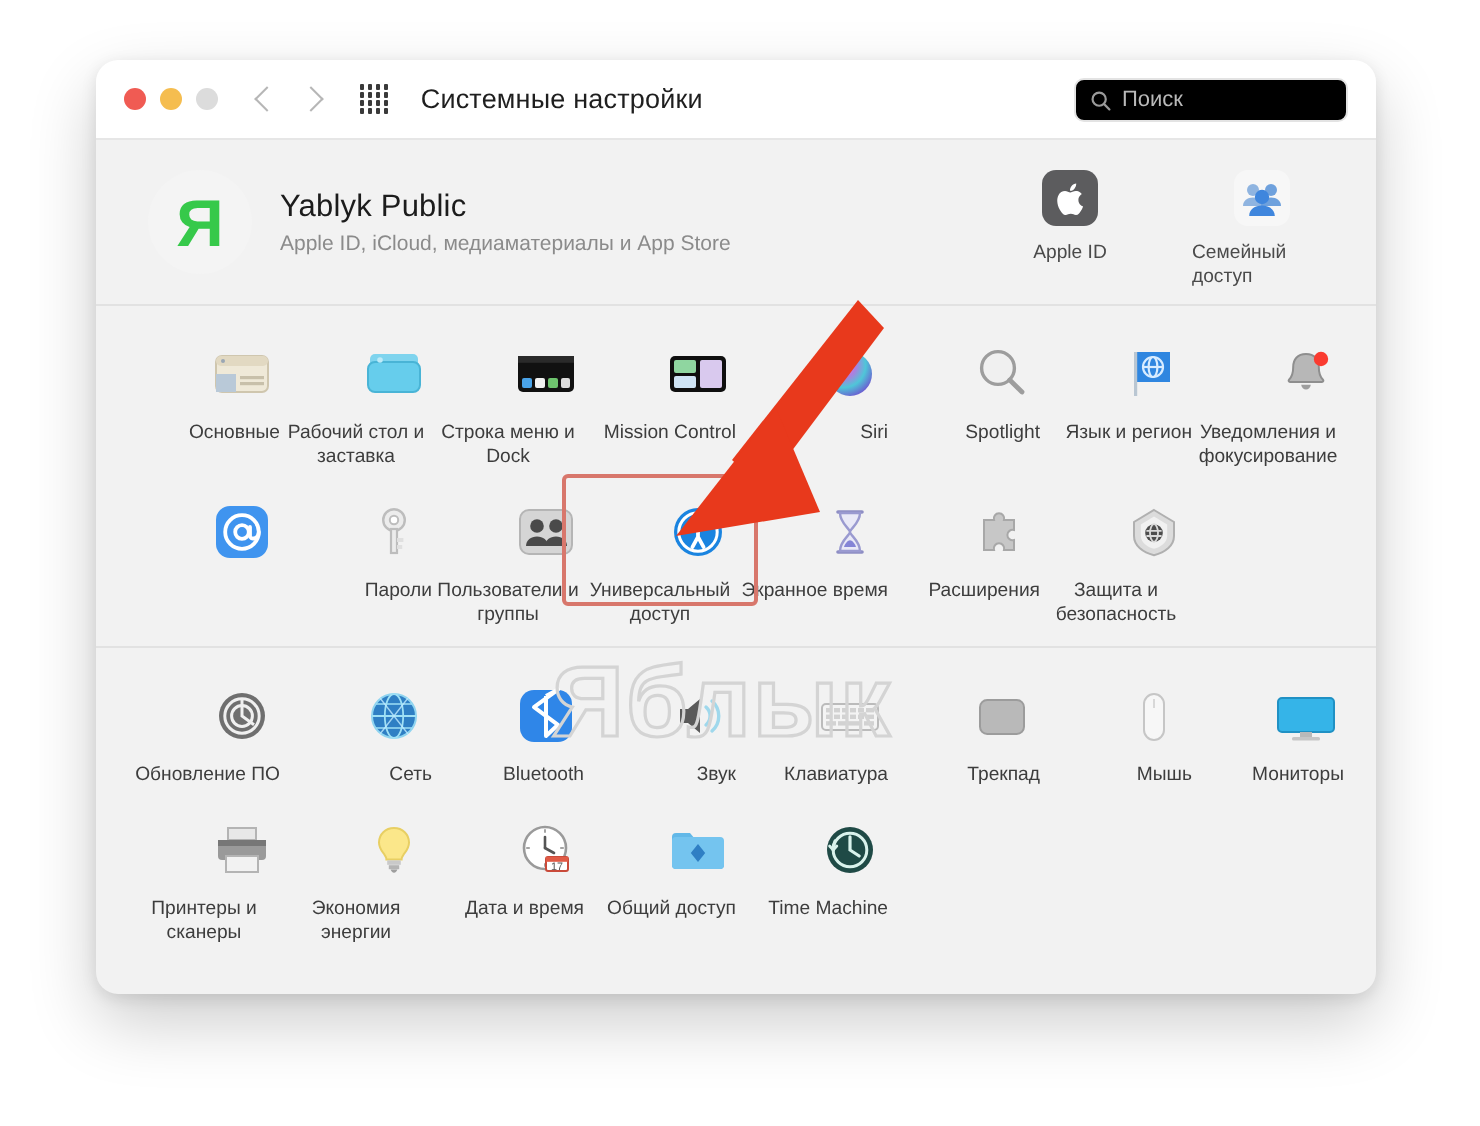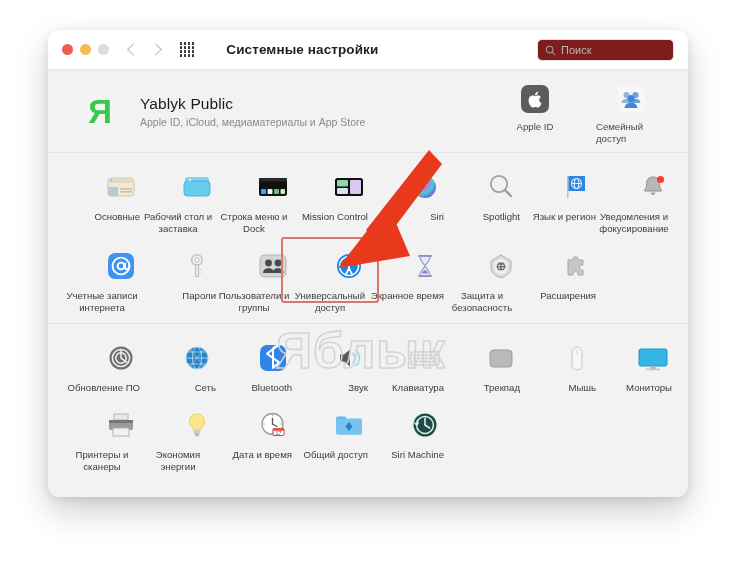--- a/index.html
+++ b/index.html
@@ -33,25 +33,25 @@
 
   .navarrows { display: flex; gap: 13px; margin-left: 20px; align-items: center; }
   .chev { width: 9px; height: 9px; border-top: 1.6px solid #b6b6b6; border-right: 1.6px solid #b6b6b6; }
   .chev-l { transform: rotate(-135deg); }
   .chev-r { transform: rotate(45deg); }
 
   .gridicon { margin-left: 20px; display: grid; grid-template-columns: repeat(4, 2.4px);
               grid-template-rows: repeat(4, 2.4px); gap: 1.6px; }
   .gridicon i { background: #3a3a3a; border-radius: .5px; display: block; width: 2.4px; height: 2.4px; }
 
-  .wintitle { margin-left: 32px; font-size: 13.5px; font-weight: 700; color: #1f1f1f; letter-spacing: .1px; }
+  .wintitle { margin-left: 16px; font-size: 13.5px; font-weight: 400; color: #1f1f1f; letter-spacing: .1px; }
 
   .searchbox {
     position: absolute; right: 14px; top: 9px; width: 137px; height: 22px;
-    border: 1px solid #e3e3e3; border-radius: 5px; background: #7f1d1d;
+    border: 1px solid #e3e3e3; border-radius: 5px; background: #000000;
     display: flex; align-items: center; padding: 0 7px; gap: 5px;
   }
   .searchbox svg { flex: 0 0 auto; }
   .searchbox span { font-size: 11px; color: #b9b9b9; }
 
   
   .account { position: relative; height: 82px; display: flex; align-items: center; padding: 0 26px; }
   .avatar {
     width: 52px; height: 52px; border-radius: 50%;
     background: #f4f4f4; display: flex; align-items: center; justify-content: center;
@@ -289,21 +289,20 @@
 
         <div class="cell">
           <div class="ic">
             <svg width="34" height="34" viewBox="0 0 34 34">
               <rect x="4" y="4" width="26" height="26" rx="7" fill="#3f94ef"></rect>
               <circle cx="17" cy="17" r="8.4" fill="none" stroke="#fff" stroke-width="1.9"></circle>
               <circle cx="17" cy="17" r="3.4" fill="none" stroke="#fff" stroke-width="1.9"></circle>
               <path d="M21 14.5v4.6c0 1.9 4.4 1.6 4.4-2.1" fill="none" stroke="#fff" stroke-width="1.9" stroke-linecap="round"></path>
             </svg>
           </div>
-          <div class="lbl">Учетные записи интернета</div>
         </div>
 
         <div class="cell">
           <div class="ic">
             <svg width="34" height="34" viewBox="0 0 34 34">
               <circle cx="17" cy="11" r="5.4" fill="#ececec" stroke="#bdbdbd" stroke-width="1.2"></circle>
               <circle cx="17" cy="11" r="2.1" fill="#fff" stroke="#bdbdbd" stroke-width="1"></circle>
               <rect x="15.5" y="15.5" width="3" height="12" fill="#ececec" stroke="#bdbdbd" stroke-width="1.1"></rect>
               <rect x="18.5" y="20" width="3.2" height="2" fill="#e0e0e0"></rect>
               <rect x="18.5" y="23.5" width="2.6" height="2" fill="#e0e0e0"></rect>
@@ -344,37 +343,37 @@
               <path d="M12 7.5c0 5 5 8 5 9.5s-5 4.5-5 9.5h10c0-5-5-8-5-9.5s5-4.5 5-9.5z" fill="#e9e9f7" stroke="#9a9ad0" stroke-width="1.2"></path>
               <path d="M14 24.5c.6-2 2-3.4 3-3.4s2.4 1.4 3 3.4z" fill="#8484d6"></path>
             </svg>
           </div>
           <div class="lbl">Экранное время</div>
         </div>
 
         <div class="cell">
           <div class="ic">
             <svg width="34" height="34" viewBox="0 0 34 34">
+              <path d="M8 11h5a2.6 2.6 0 1 1 5 0h5v5a2.6 2.6 0 1 0 0 5v5h-5a2.6 2.6 0 1 0-5 0H8z" fill="#c7c7c7" stroke="#a8a8a8" stroke-width="1"></path>
+            </svg>
+          </div>
+          <div class="lbl">Расширения</div>
+        </div>
+
+        <div class="cell">
+          <div class="ic">
+            <svg width="34" height="34" viewBox="0 0 34 34">
               <path d="M17 6l10 6v7c0 5-4.5 8.2-10 9.6C11.5 27.2 7 24 7 19v-7z" fill="#dcdcdc" stroke="#b0b0b0" stroke-width="1"></path>
               <path d="M17 9.2l6.6 4v5.5c0 3.4-3 5.7-6.6 6.7-3.6-1-6.6-3.3-6.6-6.7v-5.5z" fill="#f1f1f1"></path>
               <circle cx="17" cy="17.5" r="4.4" fill="#4d4d4d"></circle>
               <path d="M13.2 16.4h7.6M13.2 19h7.6" stroke="#d9d9d9" stroke-width=".9"></path>
               <ellipse cx="17" cy="17.5" rx="2" ry="4.4" fill="none" stroke="#d9d9d9" stroke-width=".9"></ellipse>
             </svg>
           </div>
           <div class="lbl">Защита и безопасность</div>
-        </div>
-
-        <div class="cell">
-          <div class="ic">
-            <svg width="34" height="34" viewBox="0 0 34 34">
-              <path d="M8 11h5a2.6 2.6 0 1 1 5 0h5v5a2.6 2.6 0 1 0 0 5v5h-5a2.6 2.6 0 1 0-5 0H8z" fill="#c7c7c7" stroke="#a8a8a8" stroke-width="1"></path>
-            </svg>
-          </div>
-          <div class="lbl">Расширения</div>
         </div>
       </div>
 
       <div class="highlight"></div>
     </div>
 
     <div class="hr"></div>
 
     <div class="section">
       <div class="rowgrid">
@@ -539,21 +538,21 @@
         <div class="cell">
           <div class="ic">
             <svg width="34" height="34" viewBox="0 0 34 34">
               <circle cx="17" cy="17" r="11.5" fill="#1f4a46"></circle>
               <circle cx="17" cy="17" r="8.4" fill="none" stroke="#d9f2ec" stroke-width="1.5"></circle>
               <path d="M17 10.4v6.6l4.6 3" stroke="#d9f2ec" stroke-width="1.6" fill="none" stroke-linecap="round"></path>
               <path d="M9.6 12.4A8.4 8.4 0 0 0 8.6 17" stroke="#d9f2ec" stroke-width="1.6" fill="none" stroke-linecap="round"></path>
               <path d="M8.6 17l-1.8-2M8.6 17l1.8-2" stroke="#d9f2ec" stroke-width="1.4" fill="none" stroke-linecap="round"></path>
             </svg>
           </div>
-          <div class="lbl">Siri Machine</div>
+          <div class="lbl">Time Machine</div>
         </div>
 
       </div>
     </div>
   </div>
 
   <div class="watermark">Яблык</div>
 
   <svg class="arrow" width="120" height="140" viewBox="0 0 120 140">
     <g fill="#e8391c">

